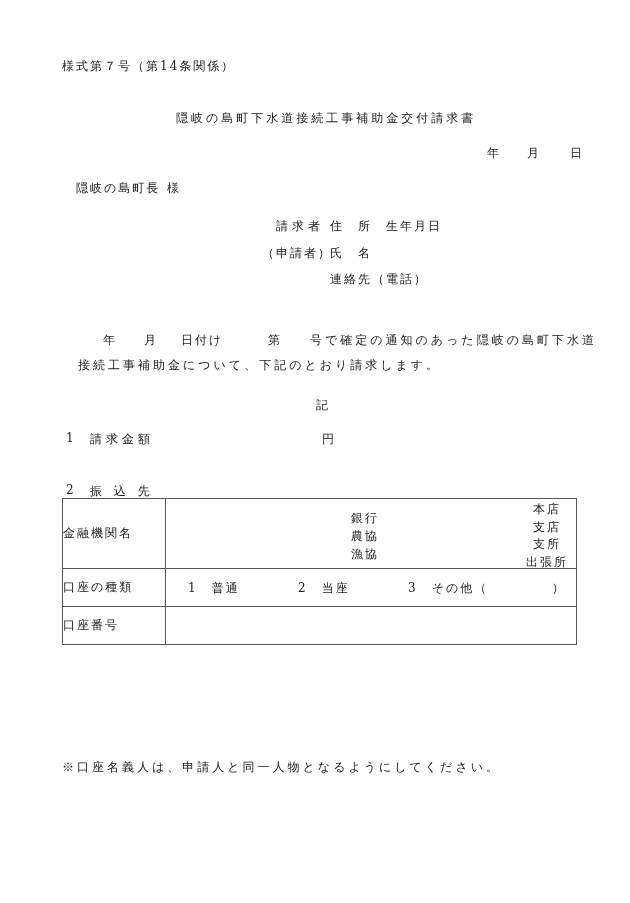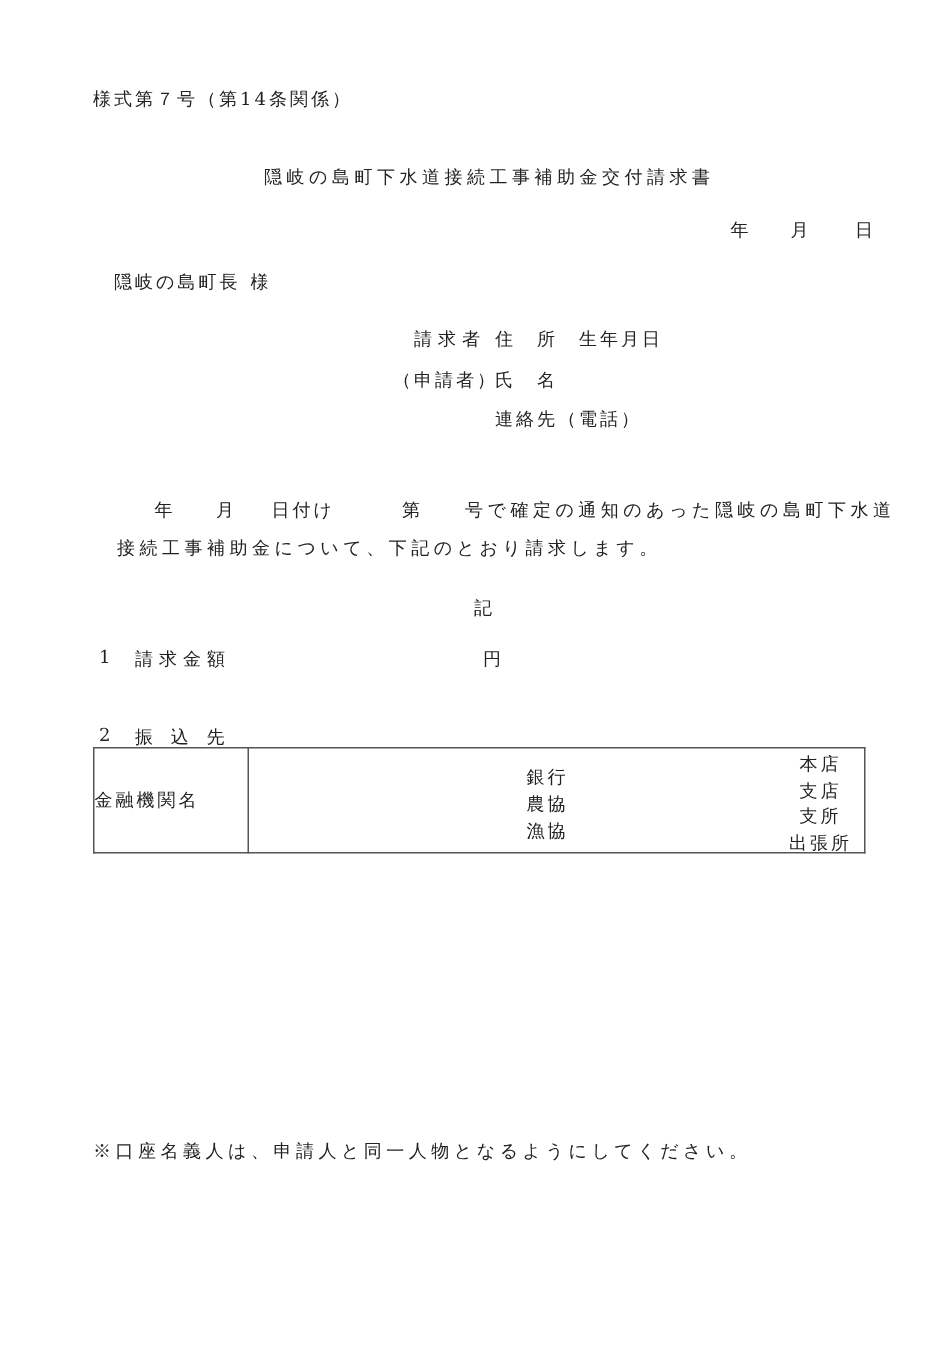--- a/index.html
+++ b/index.html
@@ -90,16 +90,29 @@
         </div>
         <div class="branch-types">
           <div>本店</div>
           <div>支店</div>
           <div>支所</div>
           <div>出張所</div>
         </div>
       </div>
     </td>
   </tr>
+  <tr class="row-type">
+    <td class="label">口座の種類</td>
+    <td style="position:relative;">
+      <span class="abs" style="position:absolute;left:22px;top:11px;">1　普通</span>
+      <span class="abs" style="position:absolute;left:132px;top:11px;">2　当座</span>
+      <span class="abs" style="position:absolute;left:242px;top:11px;">3　その他（</span>
+      <span class="abs" style="position:absolute;left:386px;top:11px;">）</span>
+    </td>
+  </tr>
+  <tr class="row-acct">
+    <td class="label">口座番号</td>
+    <td></td>
+  </tr>
 </tbody>
   </table>
 
 <div class="abs" style="left:62px;top:759px;letter-spacing:3px;">※口座名義人は、申請人と同一人物となるようにしてください。</div>
 
 </body></html>

